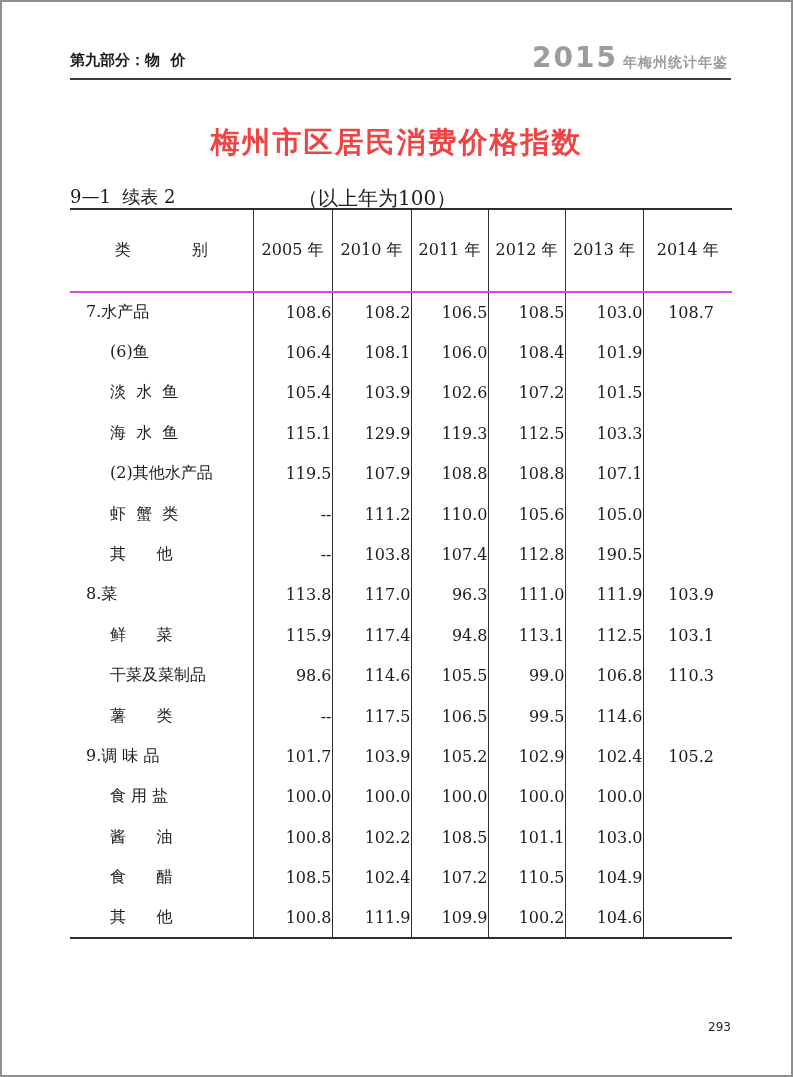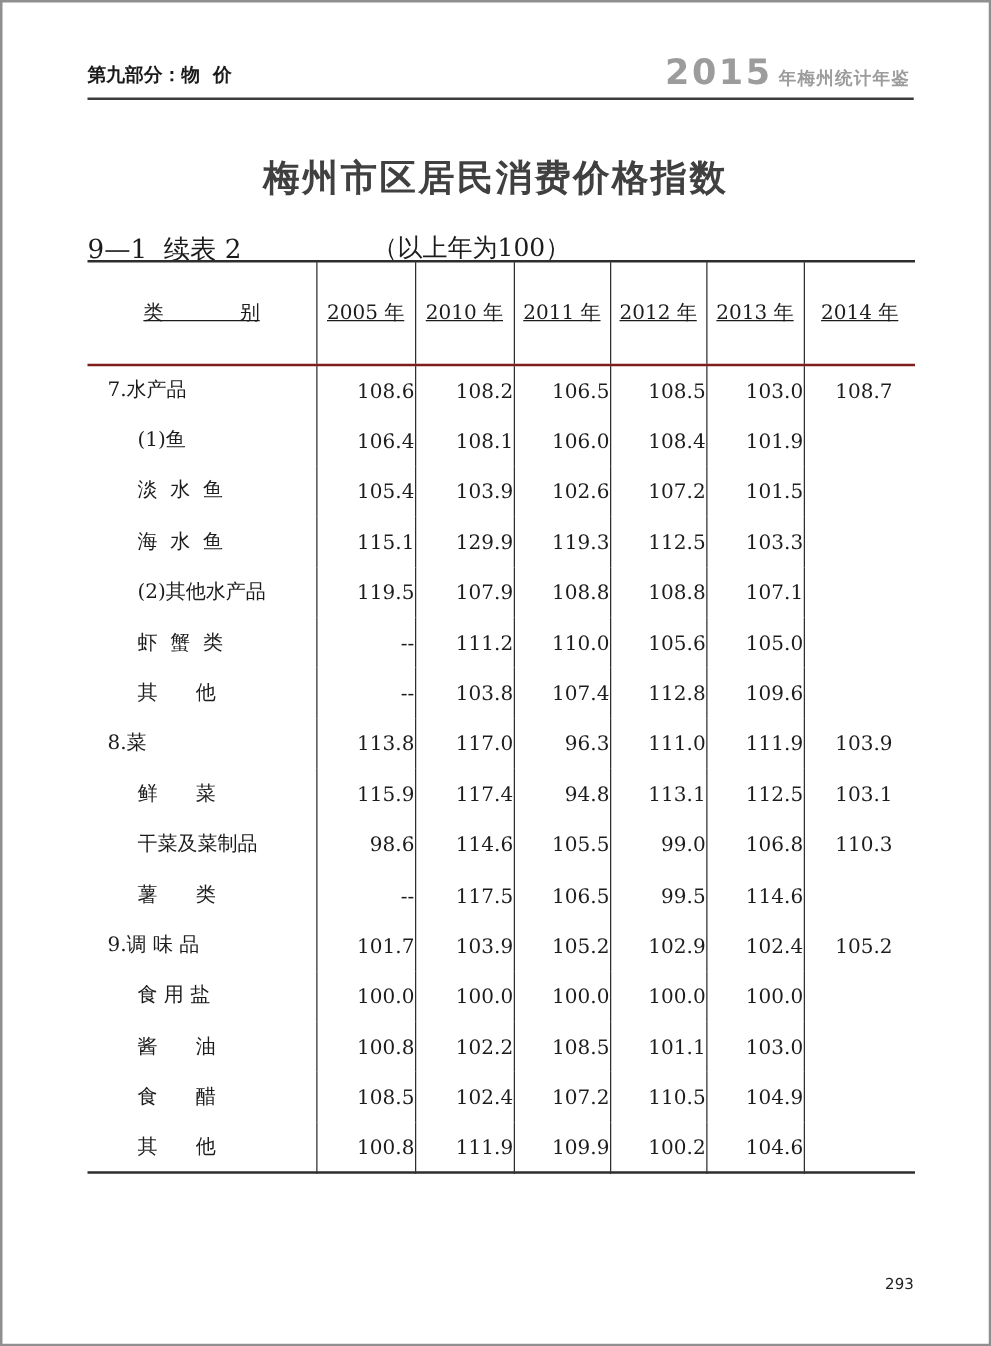--- a/index.html
+++ b/index.html
@@ -47,28 +47,28 @@
   
   .title {
     position: absolute;
     left: 0; top: 121px;
     width: 100%;
     margin: 0;
     text-align: center;
     font-size: 29px;
     font-weight: bold;
     letter-spacing: 2px;
-    color: #404040;
+    color: #ef4444;
   }
 
   
   .table-no {
     position: absolute;
     left: 68px; top: 183px;
-    font-size: 21px;
+    font-size: 18px;
     white-space: pre;
   }
   .table-note {
     position: absolute;
     left: 296px; top: 183px;
     font-size: 20px;
     white-space: pre;
   }
 
   
@@ -86,21 +86,21 @@
   table.price-table th,
   table.price-table td {
     border-right: 1px solid #2e2e2e;
     font-weight: normal;
     padding: 0;
     vertical-align: middle;
     overflow: hidden;
   }
   table.price-table th:last-child,
   table.price-table td:last-child { border-right: none; }
-  thead tr { height: 83px; border-bottom: 2px solid #7f1d1d; text-decoration: underline; }
+  thead tr { height: 83px; border-bottom: 2px solid #d946ef; }
   tbody tr { height: 40.4px; }
   th { text-align: center; white-space: pre; }
   th.c0 { text-align: center; }
   td.label { text-align: left; white-space: pre; margin-top: 12px; }
   td.label.lv1 { padding-left: 16px; }
   td.label.lv2 { padding-left: 40px; }
   td.num { text-align: right; padding-right: 7px; font-variant-numeric: tabular-nums; }
   td.num:last-child { padding-right: 18px; }
 
   
@@ -157,21 +157,21 @@
         <tr>
           <td class="label lv1">7.水产品</td>
           <td class="num">108.6</td>
           <td class="num">108.2</td>
           <td class="num">106.5</td>
           <td class="num">108.5</td>
           <td class="num">103.0</td>
           <td class="num">108.7</td>
         </tr>
         <tr>
-          <td class="label lv2">(1)鱼</td>
+          <td class="label lv2">(6)鱼</td>
           <td class="num">106.4</td>
           <td class="num">108.1</td>
           <td class="num">106.0</td>
           <td class="num">108.4</td>
           <td class="num">101.9</td>
           <td class="num"></td>
         </tr>
         <tr>
           <td class="label lv2">淡  水  鱼</td>
           <td class="num">105.4</td>
@@ -207,21 +207,21 @@
           <td class="num">105.6</td>
           <td class="num">105.0</td>
           <td class="num"></td>
         </tr>
         <tr>
           <td class="label lv2">其      他</td>
           <td class="num">--</td>
           <td class="num">103.8</td>
           <td class="num">107.4</td>
           <td class="num">112.8</td>
-          <td class="num">109.6</td>
+          <td class="num">190.5</td>
           <td class="num"></td>
         </tr>
         <tr>
           <td class="label lv1">8.菜</td>
           <td class="num">113.8</td>
           <td class="num">117.0</td>
           <td class="num">96.3</td>
           <td class="num">111.0</td>
           <td class="num">111.9</td>
           <td class="num">103.9</td>

